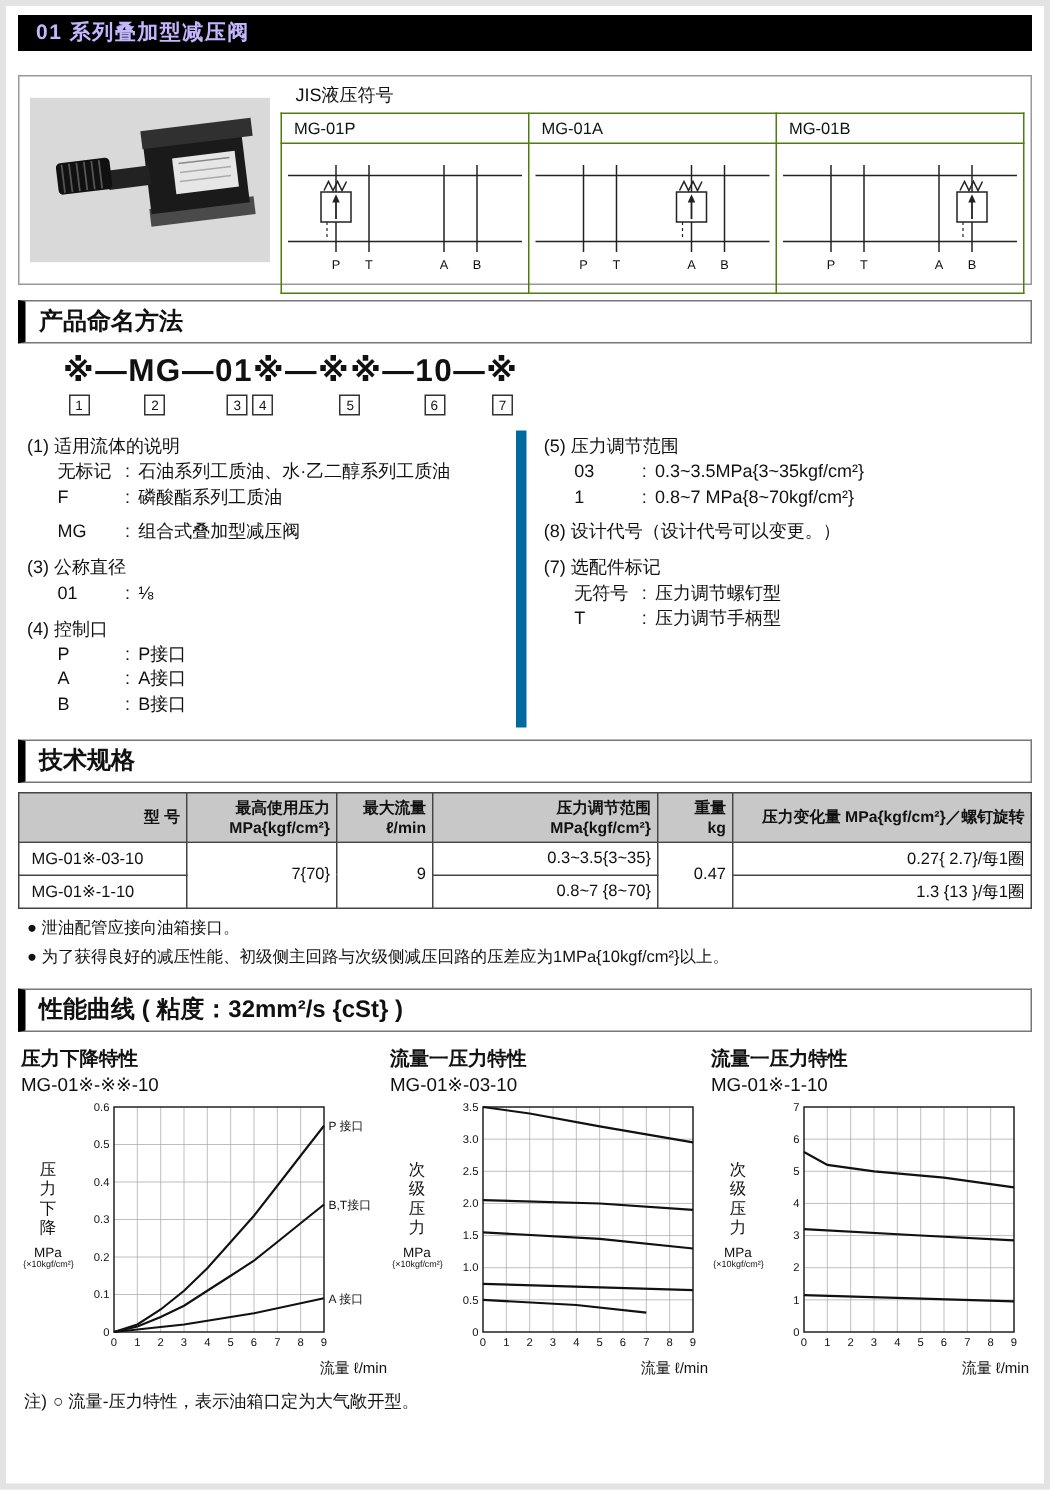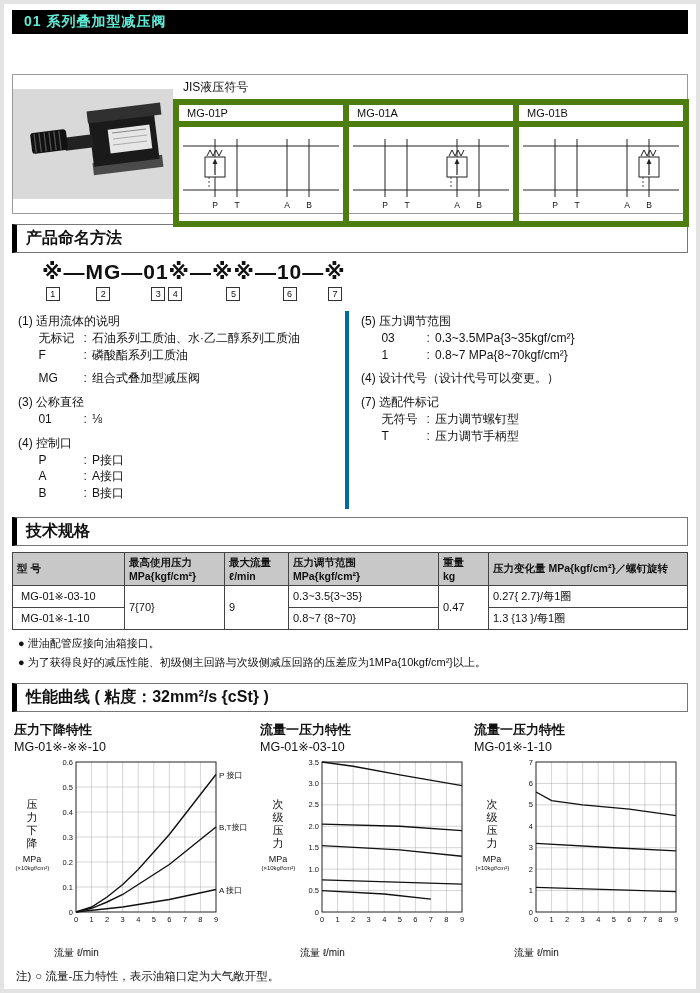--- a/index.html
+++ b/index.html
@@ -1,66 +1,66 @@
 <!DOCTYPE html>
 <html><head>
 <meta charset="utf-8">
 <style>
   *{margin:0;padding:0;box-sizing:border-box}
   html,body{background:#e9e9e9}
   body{font-family:"Liberation Sans","DejaVu Sans",sans-serif;color:#111}
   .page{width:700px;height:993px;background:#fff;border:4px solid #e3e3e3;padding:6px 8px;position:relative;overflow:hidden}
-  .titlebar{background:#000;color:#5eead4;font-weight:bold;font-size:14px;padding:3px 12px;margin-bottom:40px;letter-spacing:1px}
+  .titlebar{background:#000;color:#c4b5fd;font-weight:bold;font-size:14px;padding:3px 12px;margin-bottom:16px;letter-spacing:1px}
 
   .intro-box{border:1px solid #999;display:flex;height:140px;margin-bottom:10px}
   .photo-wrap{width:178px;display:flex;align-items:center;justify-content:center}
   .jis-area{flex:1;display:flex;flex-direction:column;padding:2px 4px 0 0}
   .jis-label{font-size:12px;padding:2px 0 3px 10px}
   table.jis-table{border-collapse:collapse;width:100%;flex:1}
-  table.jis-table th,table.jis-table td{border:6px solid #4d7c0f;font-weight:normal}
+  table.jis-table th,table.jis-table td{border:1px solid #4d7c0f;font-weight:normal}
   table.jis-table th{font-size:11px;text-align:left;padding:2px 8px;height:20px}
   table.jis-table td{text-align:center;vertical-align:middle;height:100px}
 
   .sec-header{border:1px solid #777;border-left:5px solid #000;font-weight:bold;font-size:16px;padding:3px 9px;margin:8px 0 6px 0;background:#fff}
 
   .code-row{display:flex;align-items:flex-start;margin:8px 0 10px 30px}
   .code-unit{display:flex;flex-direction:column;align-items:center}
   .code-text{font-size:21px;font-weight:bold;line-height:1;letter-spacing:1px;white-space:pre}
   .code-boxes{display:flex;gap:3px;margin-top:5px}
   .nbox{width:14px;height:14px;border:1px solid #333;font-size:9px;display:flex;align-items:center;justify-content:center}
 
   .items-cols{display:flex;font-size:12px;margin-bottom:4px}
   .col{flex:1;padding:2px 6px 0 6px}
-  .col-right{border-left:4px solid #0369a1;padding-left:12px}
+  .col-right{border-left:7px solid #0369a1;padding-left:12px}
   .naming-item{margin-bottom:7px}
   .item-title{line-height:1.4}
   .item-row{display:flex;padding-left:1.7em;line-height:1.4}
   .item-row .k{min-width:3.3em;white-space:nowrap}
   .item-row .s{margin:0 .45em}
   .item-row .v{flex:1}
 
   table.spec-table{border-collapse:collapse;width:100%;font-size:11px;margin:4px 0 2px 0}
-  table.spec-table th,table.spec-table td{border:1px solid #444;text-align:left;padding:3px 4px}
+  table.spec-table th,table.spec-table td{border:1px solid #444;text-align:right;padding:3px 4px}
   table.spec-table th{background:#c8c8c8;font-weight:bold;font-size:10.5px;white-space:pre-line}
   table.spec-table td.model{text-align:left;padding-left:8px}
 
   .usage{font-size:11px;line-height:1.7;padding:2px 4px 4px 6px}
   .bullet-line{display:flex}
   .bullet-line .bullet{margin-right:3px}
 
   .charts{display:flex;justify-content:space-between;padding:4px 2px 0 2px}
   .chart-block{display:flex;flex-direction:column}
   .chart-title{font-weight:bold;font-size:13px;line-height:1.3}
   .chart-model{font-weight:normal;font-size:12.5px;margin-bottom:2px}
   .chart-area{display:flex}
   .ylab{width:36px;display:flex;flex-direction:column;align-items:center;justify-content:center;padding-bottom:16px}
   .ych{font-size:11px;line-height:1.2}
   .yunit{font-size:9px;margin-top:3px}
   .yunit2{font-size:6.5px;white-space:nowrap;transform:scale(.92)}
-  .xlab{font-size:10px;text-align:left;padding-left:40px;margin-top:18px}
+  .xlab{font-size:10px;text-align:right;padding-left:40px;margin-top:1px}
   svg text{font-family:"Liberation Sans","DejaVu Sans",sans-serif;fill:#111}
 
   .notes{display:flex;font-size:11.5px;margin-top:8px;padding-left:4px;line-height:1.55}
   .notes .np{margin-right:4px;white-space:nowrap}
 </style>
 </head>
 <body>
 
 <div class="page">
 
@@ -275,21 +275,21 @@
             <span class="s">:</span>
             <span class="v">0.3~3.5MPa{3~35kgf/cm²}</span>
           </div>
           <div class="item-row">
             <span class="k">1</span>
             <span class="s">:</span>
             <span class="v">0.8~7 MPa{8~70kgf/cm²}</span>
           </div>
         </div>
         <div class="naming-item">
-          <div class="item-title">(4) 设计代号（设计代号可以变更。）</div>
+          <div class="item-title">(8) 设计代号（设计代号可以变更。）</div>
         </div>
         <div class="naming-item">
           <div class="item-title">(7) 选配件标记</div>
           <div class="item-row">
             <span class="k">无符号</span>
             <span class="s">:</span>
             <span class="v">压力调节螺钉型</span>
           </div>
           <div class="item-row">
             <span class="k">T</span>

